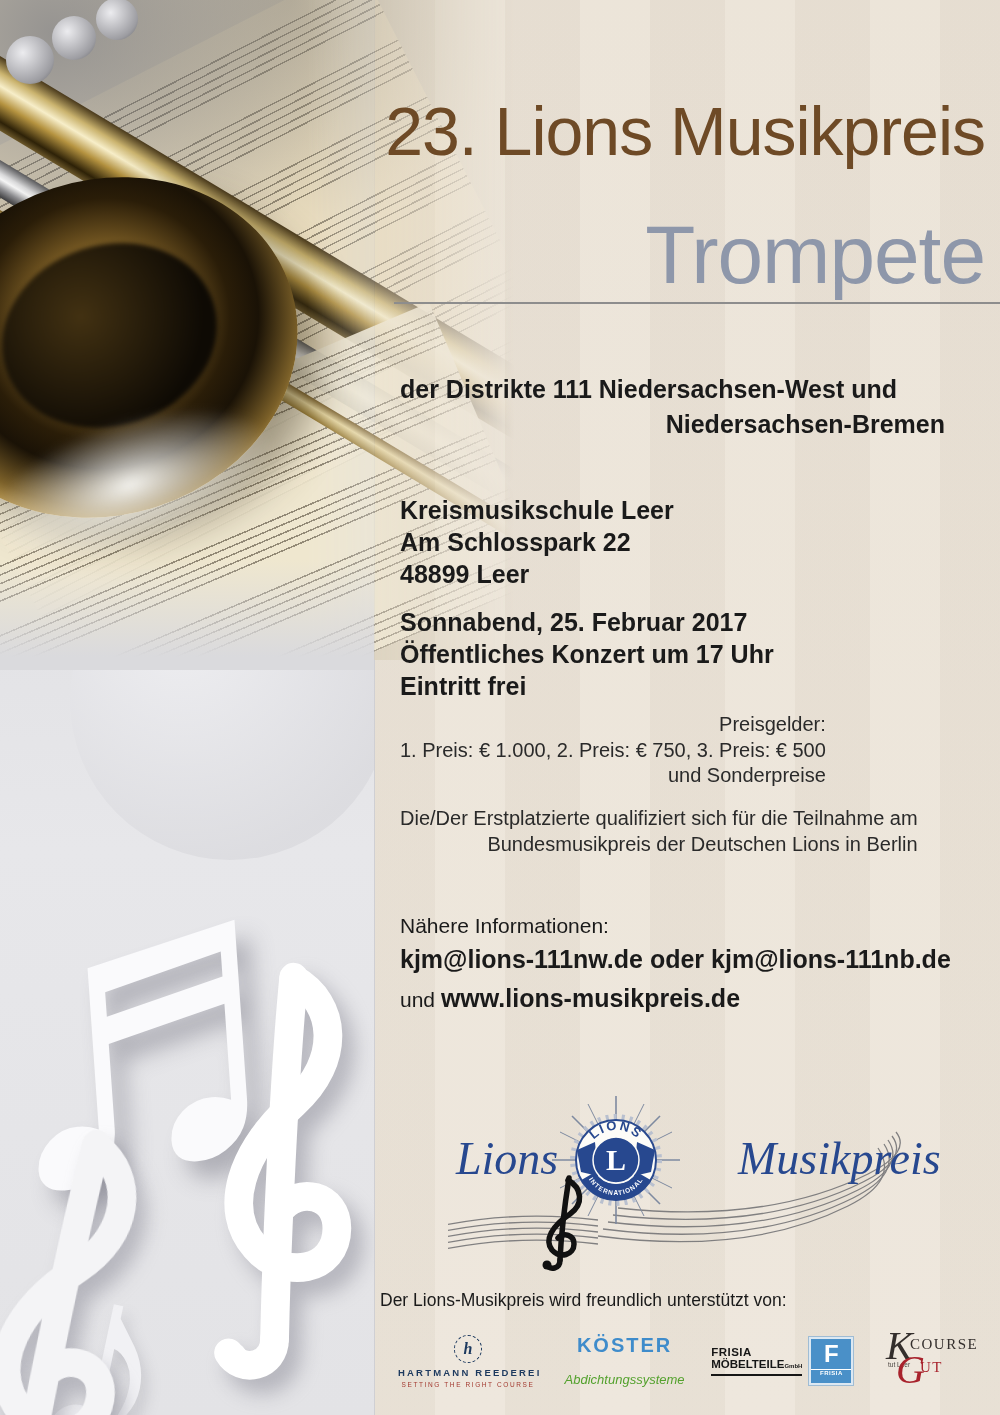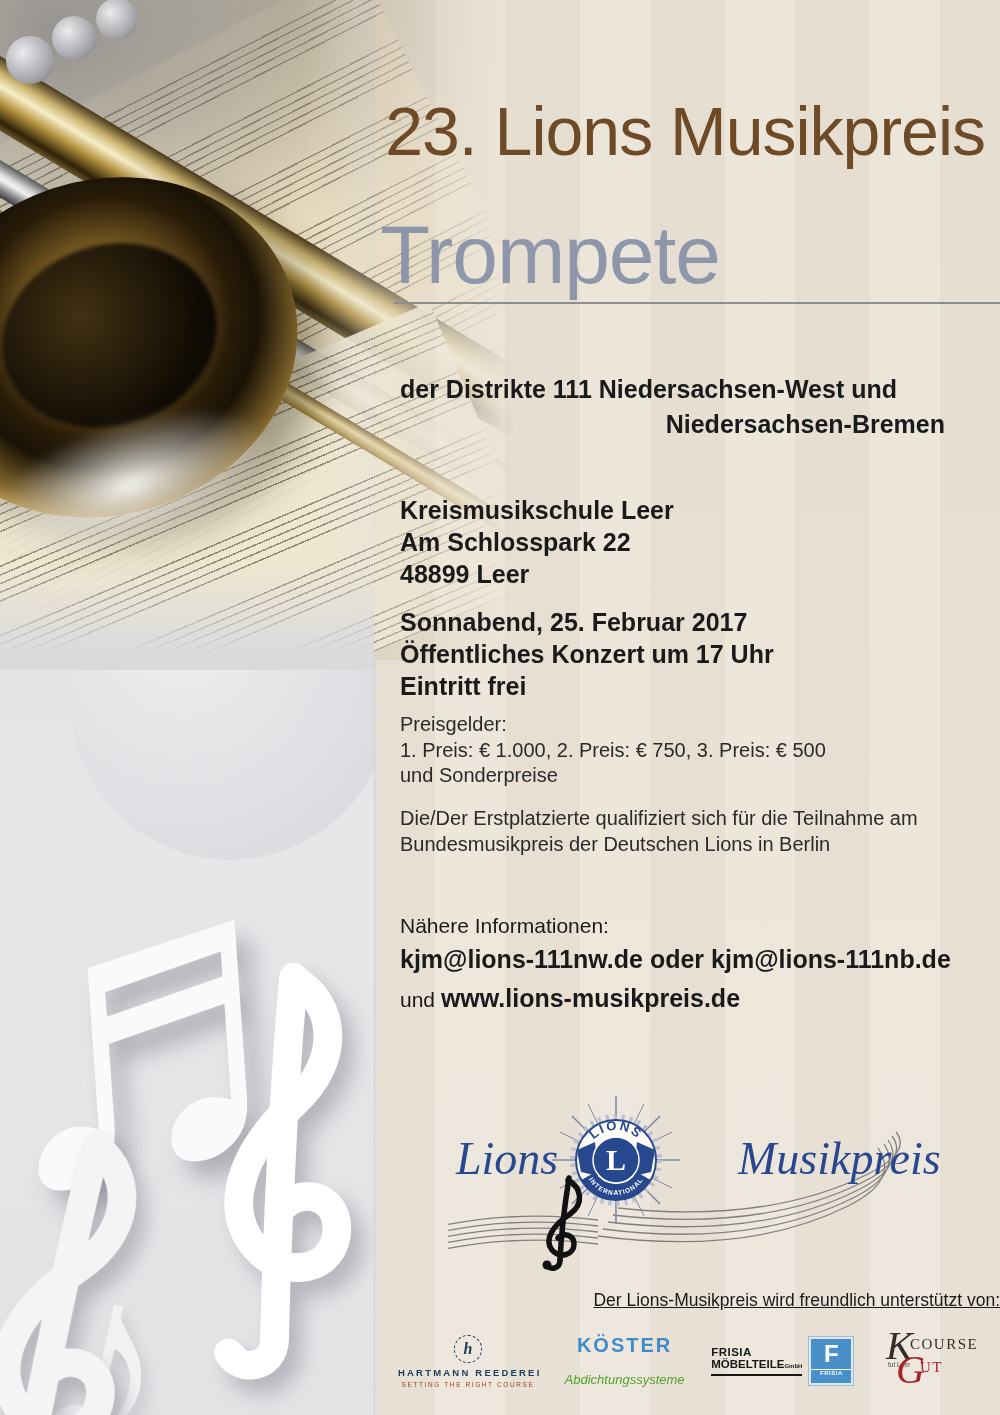--- a/index.html
+++ b/index.html
@@ -52,37 +52,37 @@
         background:radial-gradient(circle at 40% 35%,#423112,#0e0a04 70%);filter:blur(2px);}
   .bellglow{position:absolute;left:-20px;top:420px;width:300px;height:130px;transform:rotate(-18deg);
         background:radial-gradient(ellipse,rgba(255,255,252,.95),rgba(255,255,252,0) 70%);filter:blur(4px);}
   .photo-bottom-fade{position:absolute;left:0;top:560px;width:374px;height:110px;z-index:3;
         background:linear-gradient(to bottom,rgba(218,218,221,0),#dadadd 88%);}
 
   
   .content{position:absolute;inset:0;z-index:4;}
   .title{position:absolute;left:380px;right:15px;top:92px;text-align:right;
         font-size:68px;letter-spacing:-1px;color:#6e4a26;white-space:nowrap;}
-  .instr{position:absolute;left:380px;right:15px;top:208px;
+  .instr{position:absolute;left:380px;right:15px;top:208px;text-align:right;
         font-size:82px;letter-spacing:-1px;color:#8e97aa;white-space:nowrap;}
   .rule{position:absolute;left:394px;right:0;top:302px;border-top:2px solid #8d8d8d;}
   .subtitle{position:absolute;left:400px;top:372px;width:545px;font-weight:bold;font-size:25px;line-height:1.4;}
   .subtitle .l2{text-align:right;}
   .block-bold{position:absolute;left:400px;font-weight:bold;font-size:25px;line-height:1.28;}
-  .block-reg{position:absolute;left:400px;font-size:20px;line-height:1.28;color:#2a2a2a;}
+  .block-reg{position:absolute;left:400px;font-size:20px;line-height:1.28;color:#2a2a2a;text-align:right;}
   .info-h{position:absolute;left:400px;top:914px;font-size:21px;}
   .info-mail{position:absolute;left:400px;top:945px;font-size:25px;font-weight:bold;}
   .info-web{position:absolute;left:400px;top:984px;font-size:21px;}
   .info-web b{font-size:25px;}
 
   
   .logo{position:absolute;left:448px;top:1088px;z-index:4;}
 
   
-  .sp-head{position:absolute;left:380px;right:0;top:1290px;text-align:right;font-size:17.5px;text-decoration:underline;}
+  .sp-head{position:absolute;left:380px;right:0;top:1290px;text-align:left;font-size:17.5px;}
   .sp-row{position:absolute;left:398px;right:25px;top:1322px;height:78px;display:flex;align-items:center;justify-content:space-between;}
   .hart{width:140px;text-align:center;color:#1d3a5f;}
   .hart .circ{width:26px;height:26px;margin:0 auto 4px;border:1.6px dashed #1d3a5f;border-radius:50%;
         font-family:"Liberation Serif",serif;font-style:italic;font-weight:bold;font-size:16px;line-height:25px;}
   .hart .nm{font-size:9.5px;font-weight:bold;letter-spacing:2.2px;white-space:nowrap;}
   .hart .tg{font-size:6.5px;letter-spacing:1.6px;color:#a33a30;margin-top:3px;white-space:nowrap;}
   .koe{text-align:center;}
   .koe .nm{font-size:20px;font-weight:bold;color:#3f8ccb;letter-spacing:2px;line-height:1;}
   .koe .tg{font-size:13px;font-style:italic;color:#53a12d;margin-top:17px;}
   .fri{display:flex;align-items:center;gap:7px;}

